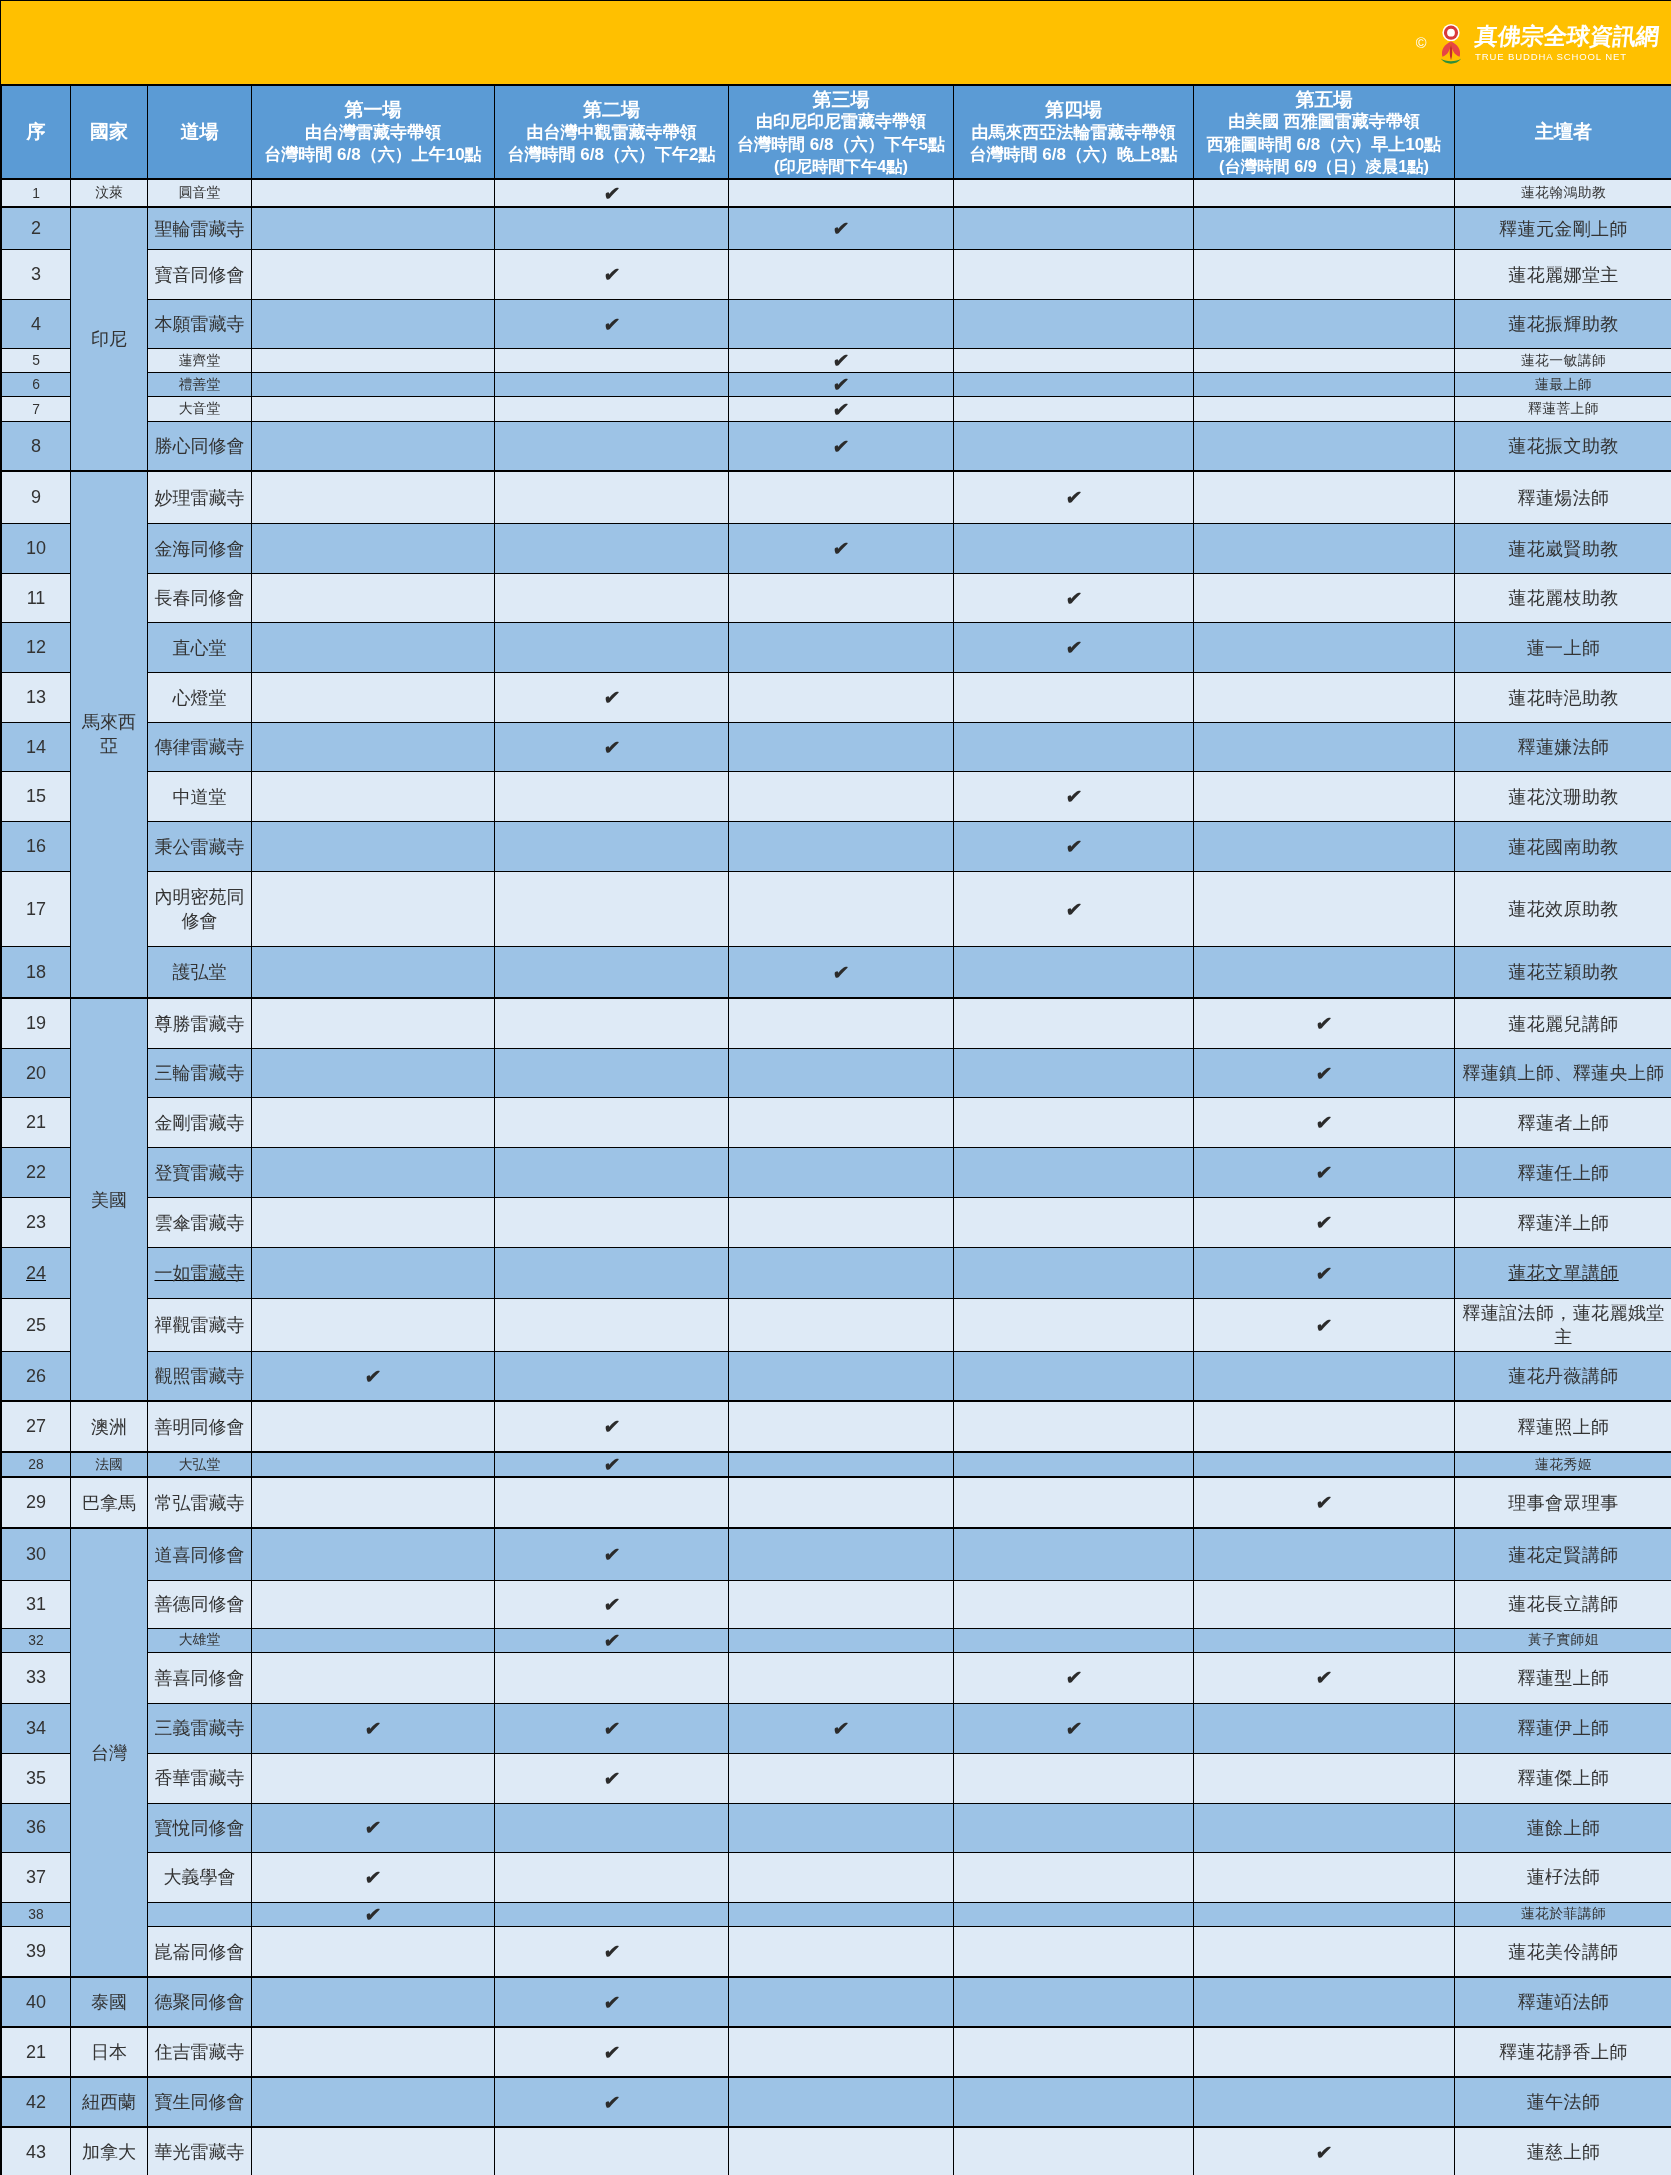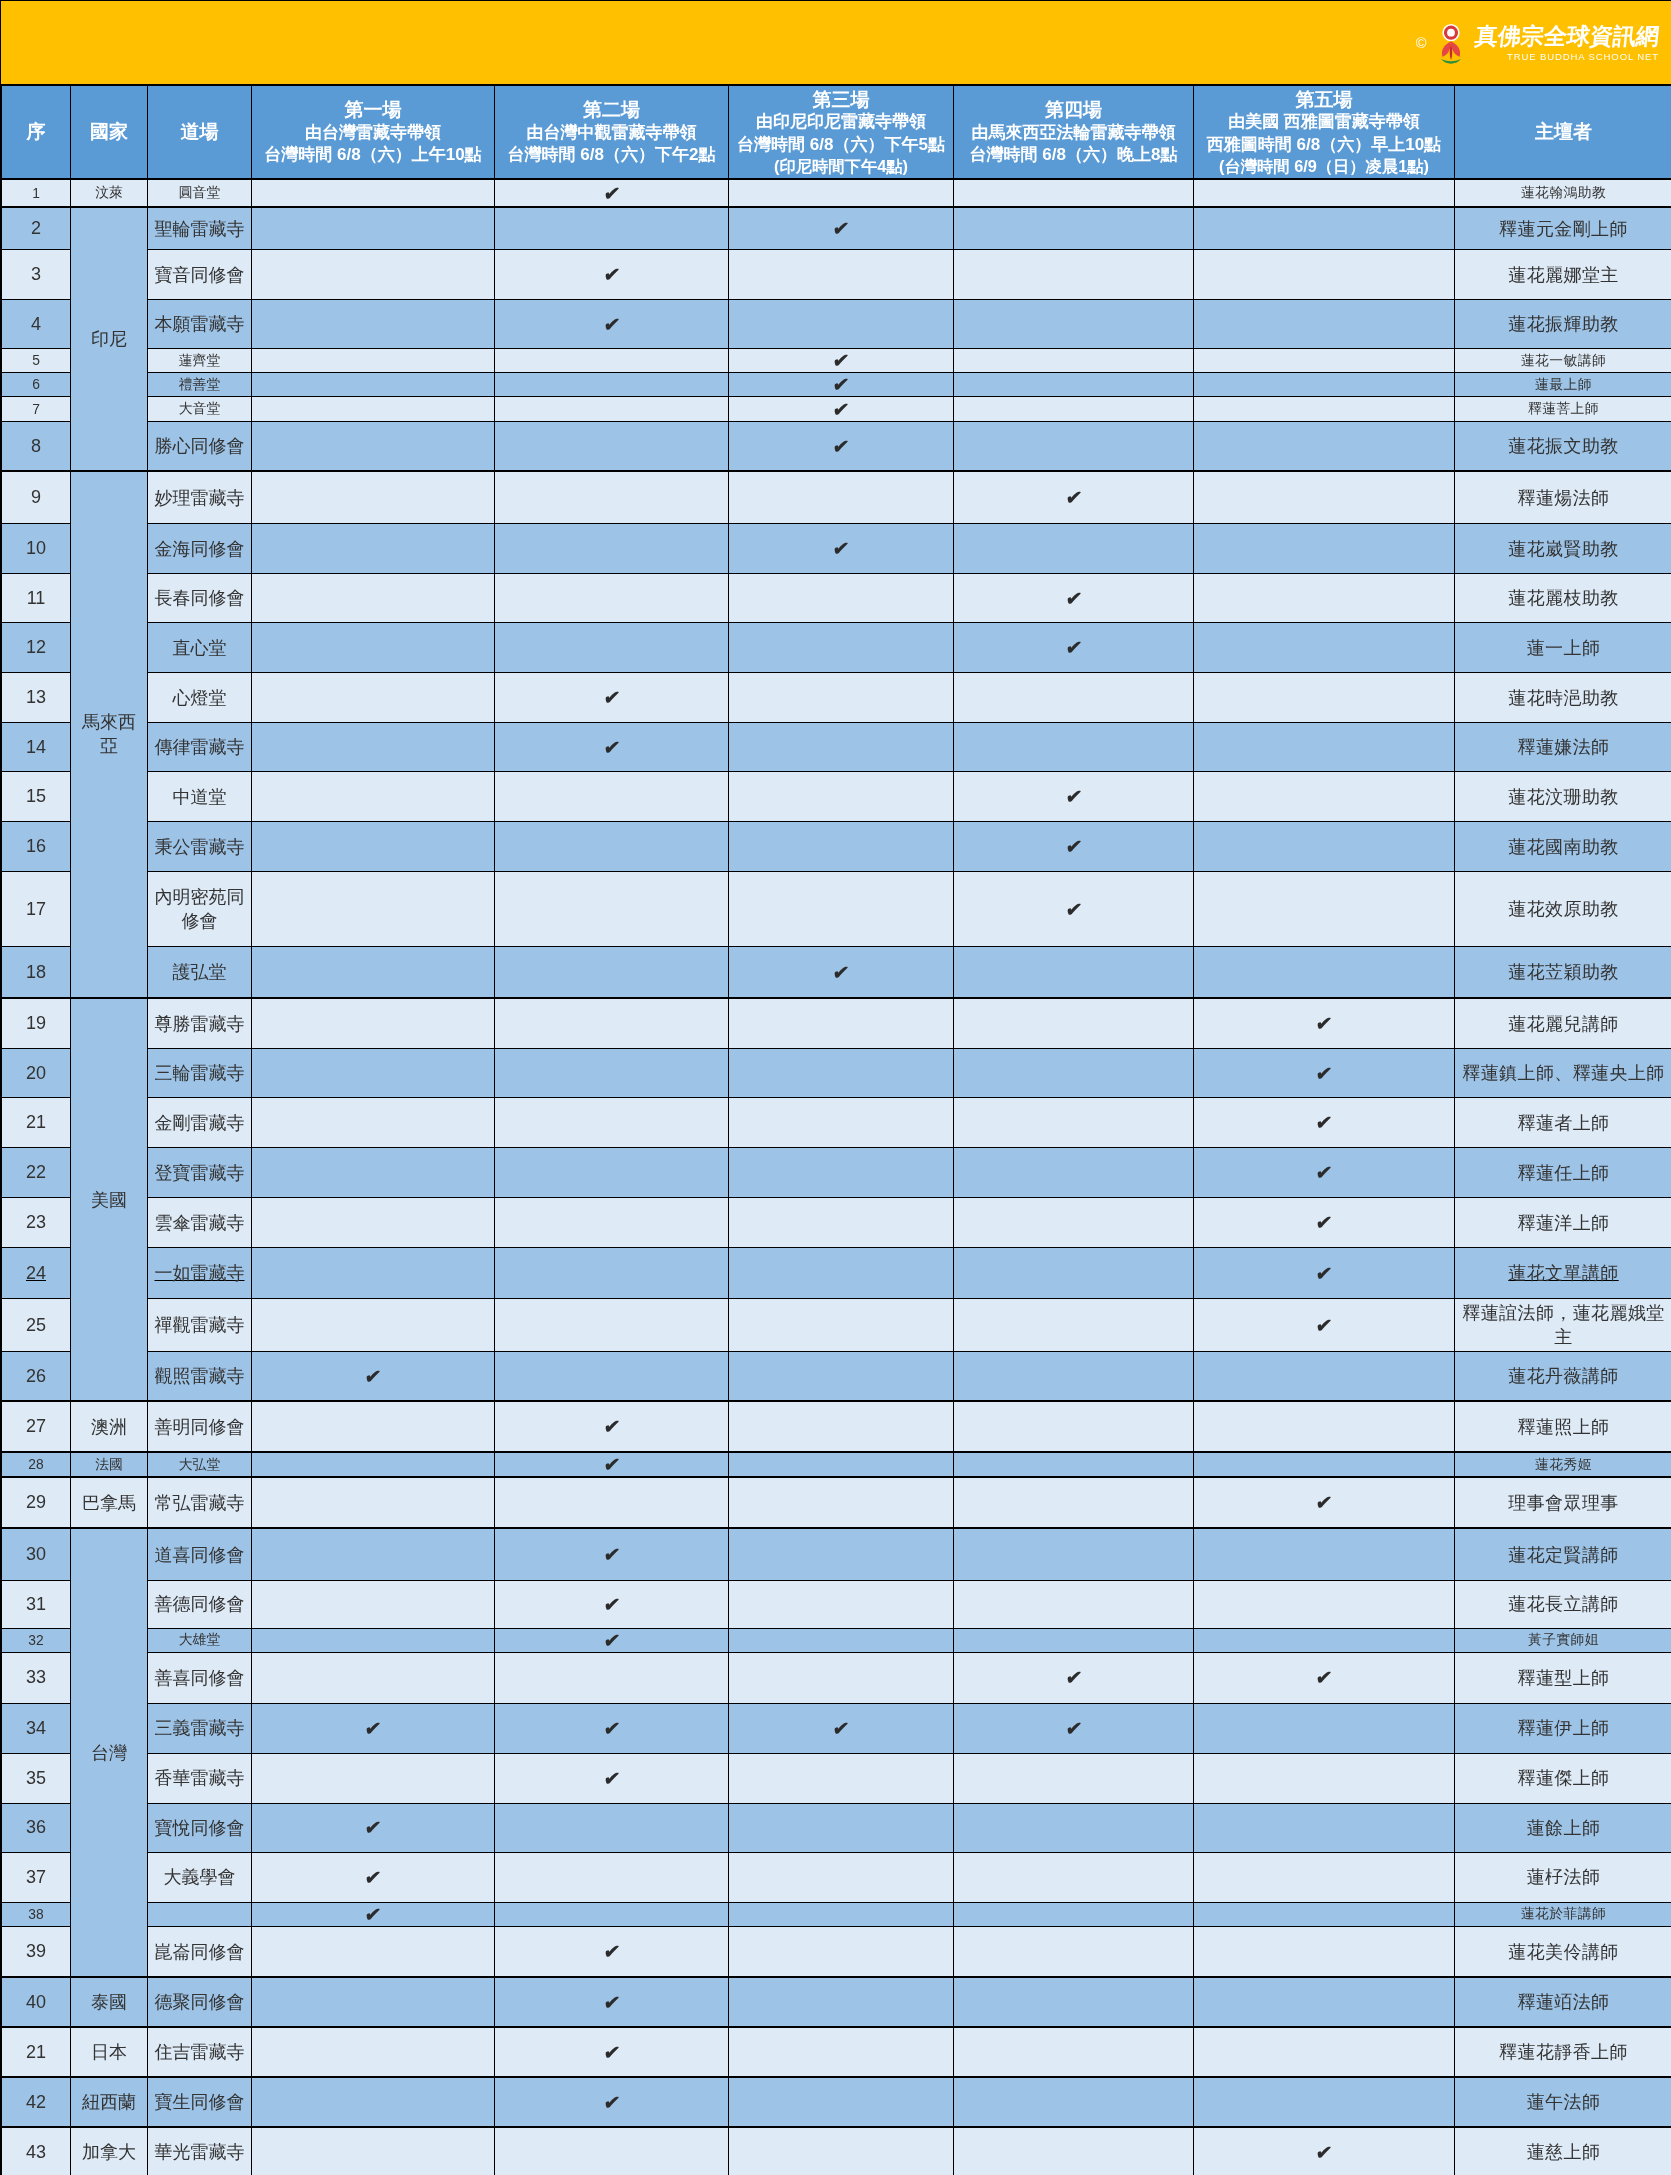--- a/index.html
+++ b/index.html
@@ -22,21 +22,21 @@
     letter-spacing:0.9px;
   }
   .logo {
     position:absolute; right:12px; top:50%; transform:translateY(-50%);
     display:flex; align-items:center; gap:5.2px; color:#fff;
   }
   .logo-copy { font-size:14.6px; color:#fff; }
   .logo-flower { width:38px; height:45px; }
   .logo-textwrap { display:flex; flex-direction:column; line-height:1.1; }
   .logo-cn { font-size:23px; font-weight:bold; color:#fff; transform:skewX(-6deg); }
-  .logo-en { font-size:9.5px; color:#fff; letter-spacing:0.9px; margin-top:2.6px;text-align:right; }
+  .logo-en { font-size:9.5px; color:#fff; letter-spacing:0.9px; margin-top:2.6px; }
   
   table {
     width:100%; border-collapse:collapse; table-layout:fixed;
     background:#fff;
   }
   th, td {
     border:0.9px solid var(--c-border,#000);
     border-top-width:1.7px; border-bottom-width:1.7px;
     text-align:center; vertical-align:middle;
     padding:1.7px 3.4px;

